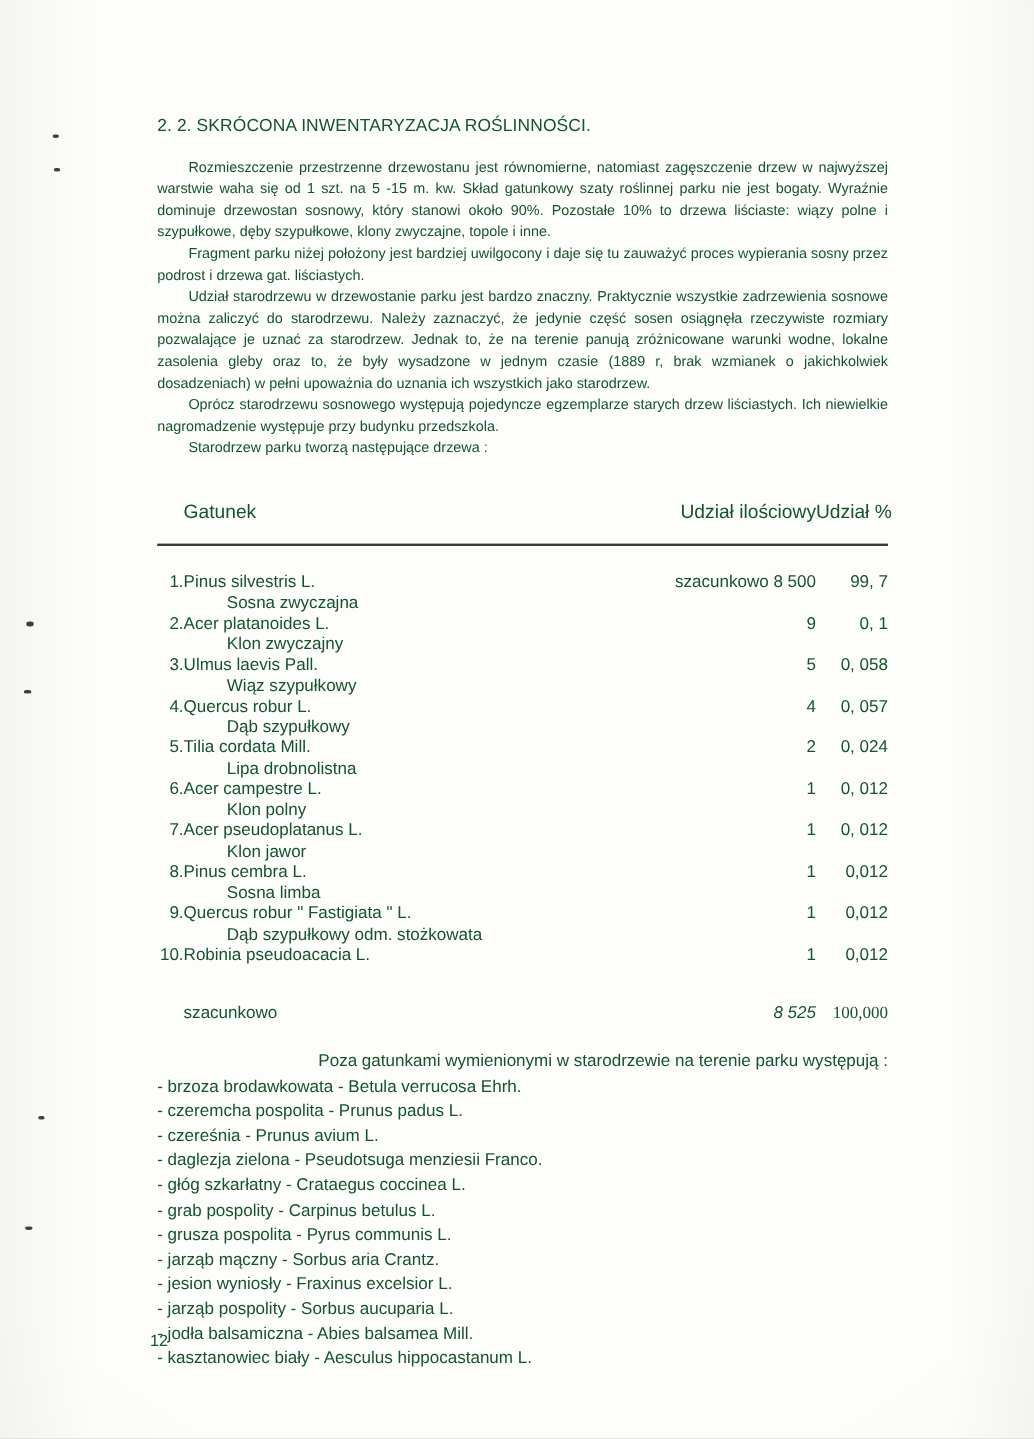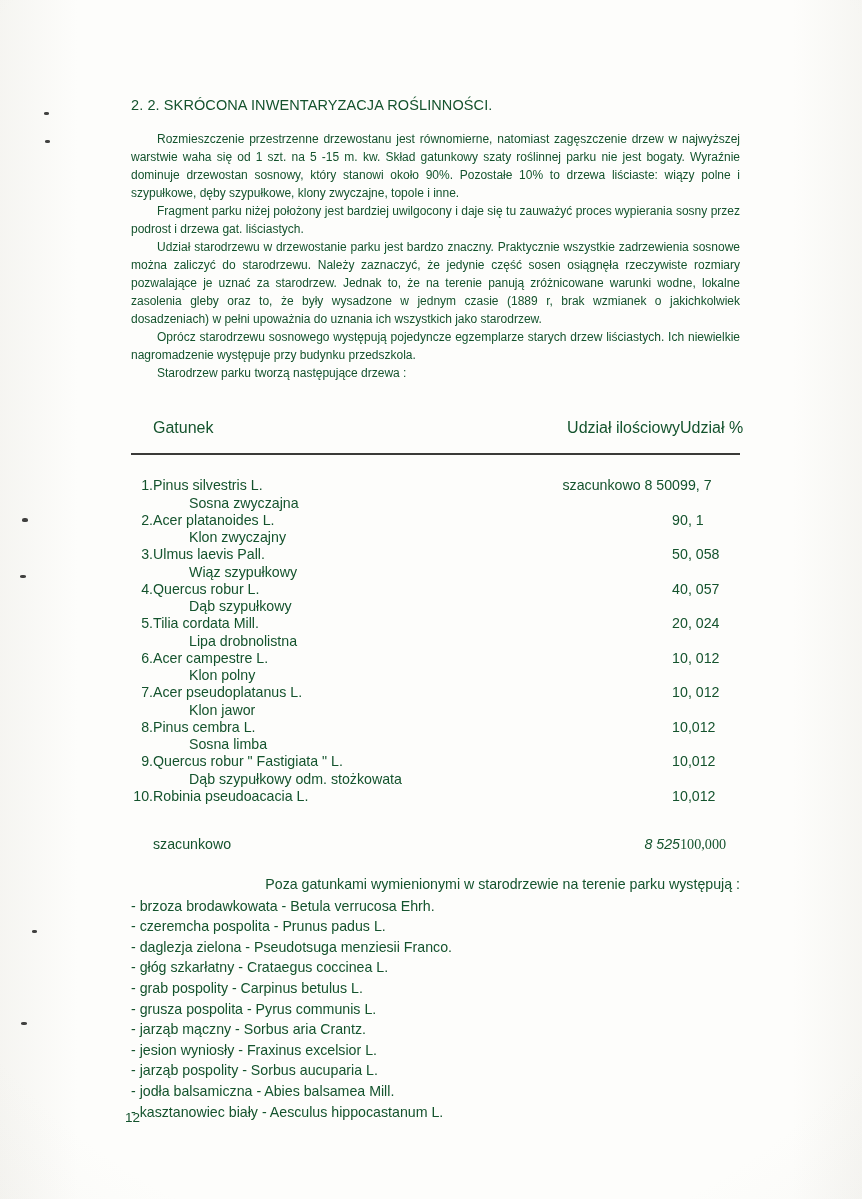--- a/index.html
+++ b/index.html
@@ -134,20 +134,21 @@
     margin-top: 0.5px;
   }
   .count {
     width: 128px;
     text-align: right;
     white-space: nowrap;
     align-self: flex-start;
   }
   .pct {
     width: 60px;
+    text-align: right;
     white-space: nowrap;
     align-self: flex-start;
   }
 
   .totals {
     display: flex;
     align-items: baseline;
     font-size: 14.2px;
     margin-top: 31px;
     padding-left: 22px;
@@ -323,20 +324,21 @@
         <div class="count">8 525</div>
         <div class="pct">100,000</div>
       </div>
     </div>
 
     <div class="extra">
       <p class="extra-intro">Poza gatunkami wymienionymi w starodrzewie na terenie parku występują :</p>
       <ul class="extra-list">
         <li>- brzoza brodawkowata - Betula verrucosa Ehrh.</li>
         <li>- czeremcha pospolita - Prunus padus L.</li>
+        <li>- czereśnia - Prunus avium L.</li>
         <li>- daglezja zielona - Pseudotsuga menziesii Franco.</li>
         <li>- głóg szkarłatny - Crataegus coccinea L.</li>
         <li>- grab pospolity - Carpinus betulus L.</li>
         <li>- grusza pospolita - Pyrus communis L.</li>
         <li>- jarząb mączny - Sorbus aria Crantz.</li>
         <li>- jesion wyniosły - Fraxinus excelsior L.</li>
         <li>- jarząb pospolity - Sorbus aucuparia L.</li>
         <li>- jodła balsamiczna - Abies balsamea Mill.</li>
         <li>- kasztanowiec biały - Aesculus hippocastanum L.</li>
       </ul>

